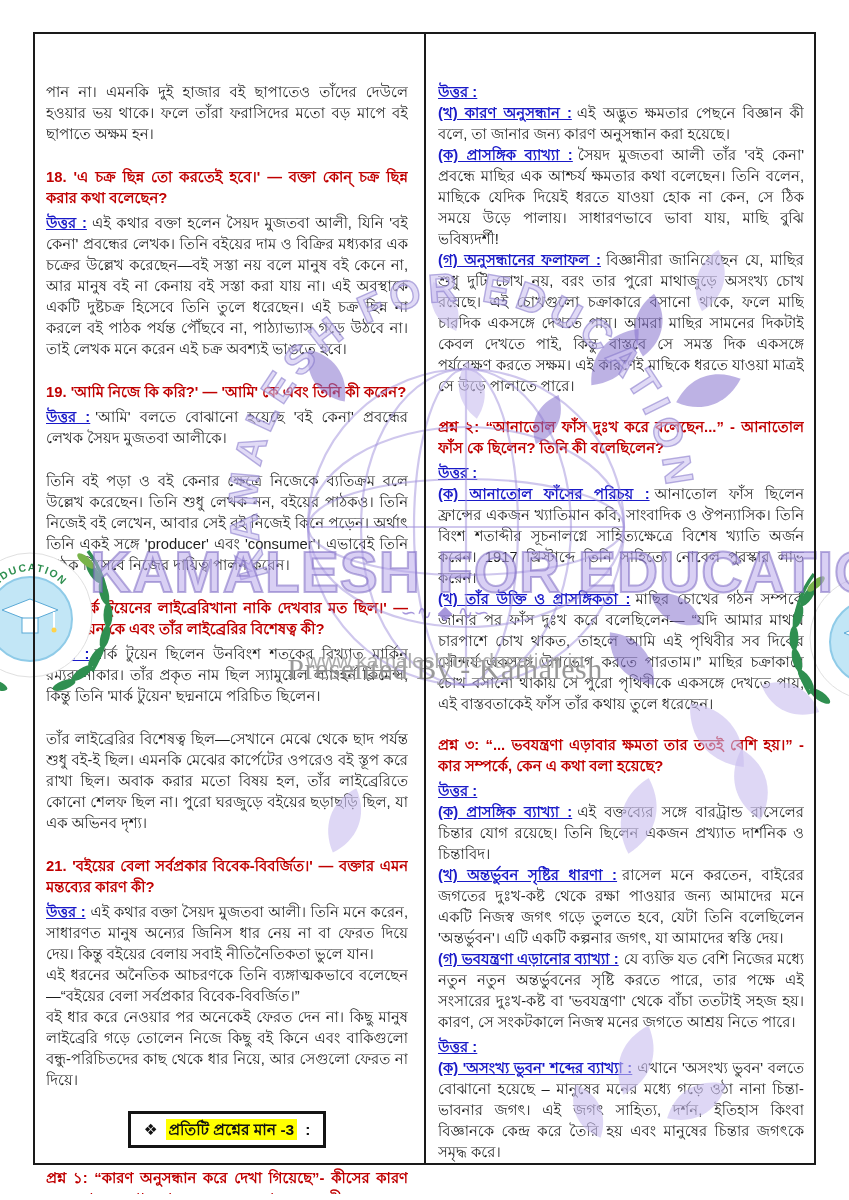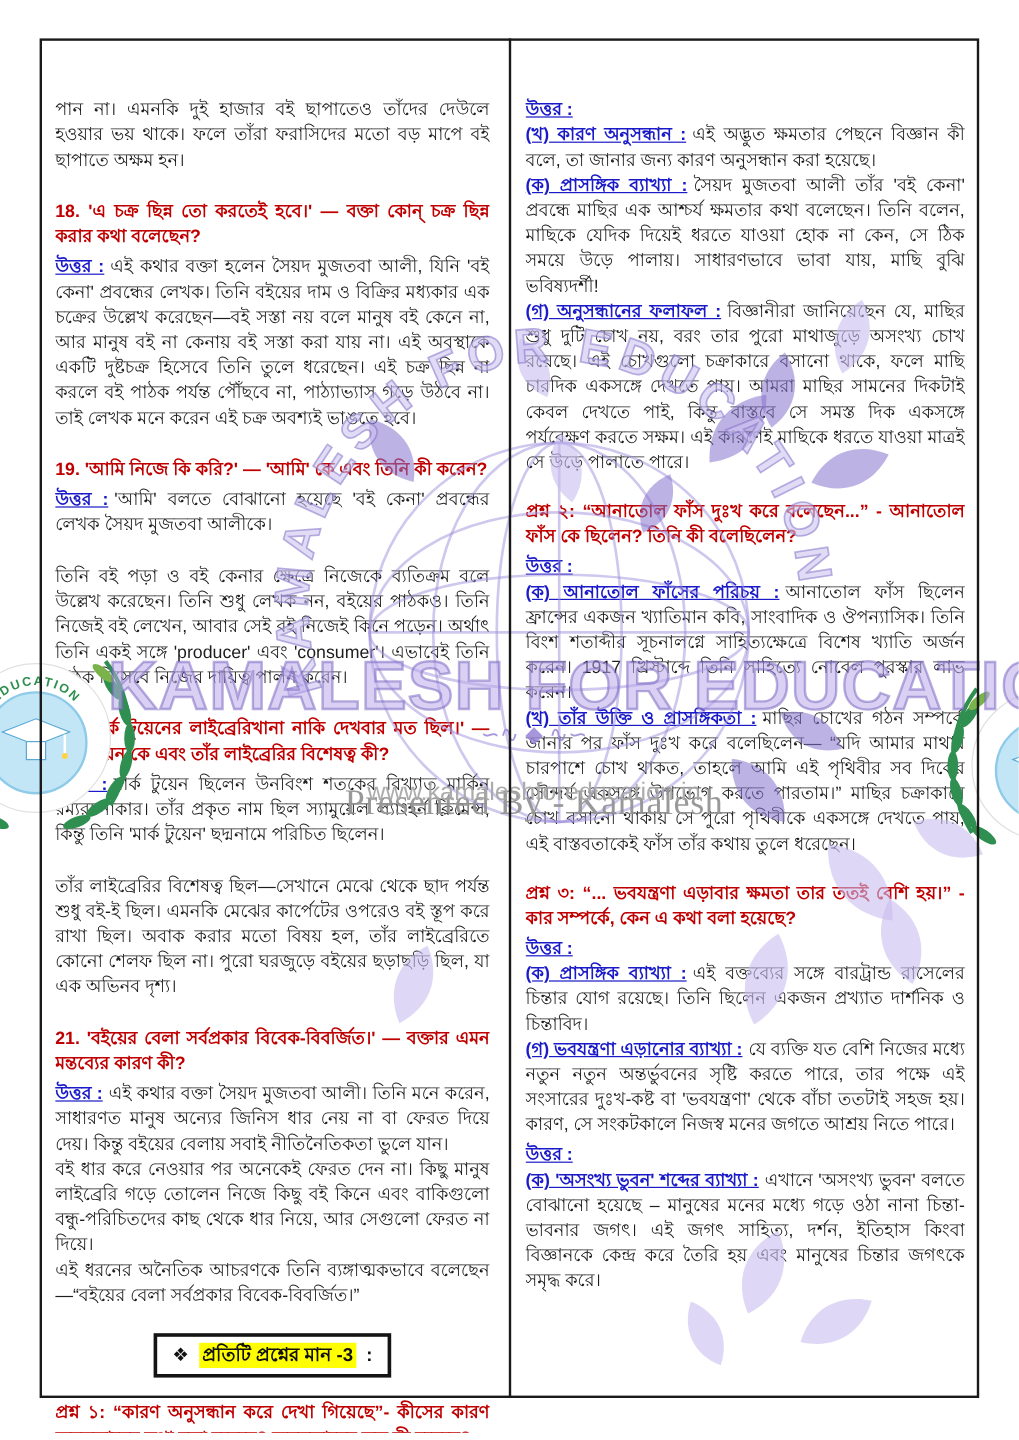--- a/index.html
+++ b/index.html
@@ -59,22 +59,22 @@
     <p class="q gap-p">19. 'আমি নিজে কি করি?' — 'আমি' কে এবং তিনি কী করেন?</p>
     <p class="gap-s"><span class="lbl">উত্তর :</span><span>'আমি' বলতে বোঝানো হয়েছে 'বই কেনা' প্রবন্ধের লেখক সৈয়দ মুজতবা আলীকে।</span></p>
     <p class="gap-p">তিনি বই পড়া ও বই কেনার ক্ষেত্রে নিজেকে ব্যতিক্রম বলে উল্লেখ করেছেন। তিনি শুধু লেখক নন, বইয়ের পাঠকও। তিনি নিজেই বই লেখেন, আবার সেই বই নিজেই কিনে পড়েন। অর্থাৎ তিনি একই সঙ্গে 'producer' এবং 'consumer'। এভাবেই তিনি পাঠক হিসেবে নিজের দায়িত্ব পালন করেন।</p>
 
     <p class="q gap-p">20. 'মার্ক টুয়েনের লাইব্রেরিখানা নাকি দেখবার মত ছিল।' — মার্ক টুয়েন কে এবং তাঁর লাইব্রেরির বিশেষত্ব কী?</p>
     <p class="gap-s"><span class="lbl">উত্তর :</span><span>মার্ক টুয়েন ছিলেন উনবিংশ শতকের বিখ্যাত মার্কিন রম্যরচনাকার। তাঁর প্রকৃত নাম ছিল স্যামুয়েল ল্যাংহর্ন ক্লিমেন্স, কিন্তু তিনি 'মার্ক টুয়েন' ছদ্মনামে পরিচিত ছিলেন।</span></p>
     <p class="gap-p">তাঁর লাইব্রেরির বিশেষত্ব ছিল—সেখানে মেঝে থেকে ছাদ পর্যন্ত শুধু বই-ই ছিল। এমনকি মেঝের কার্পেটের ওপরেও বই স্তূপ করে রাখা ছিল। অবাক করার মতো বিষয় হল, তাঁর লাইব্রেরিতে কোনো শেলফ ছিল না। পুরো ঘরজুড়ে বইয়ের ছড়াছড়ি ছিল, যা এক অভিনব দৃশ্য।</p>
 
     <p class="q gap-p">21. 'বইয়ের বেলা সর্বপ্রকার বিবেক-বিবর্জিত।' — বক্তার এমন মন্তব্যের কারণ কী?</p>
     <p class="gap-s"><span class="lbl">উত্তর :</span><span>এই কথার বক্তা সৈয়দ মুজতবা আলী। তিনি মনে করেন, সাধারণত মানুষ অন্যের জিনিস ধার নেয় না বা ফেরত দিয়ে দেয়। কিন্তু বইয়ের বেলায় সবাই নীতিনৈতিকতা ভুলে যান।</span></p>
+    <p>এই ধরনের অনৈতিক আচরণকে তিনি ব্যঙ্গাত্মকভাবে বলেছেন—“বইয়ের বেলা সর্বপ্রকার বিবেক-বিবর্জিত।”</p>
     <p>বই ধার করে নেওয়ার পর অনেকেই ফেরত দেন না। কিছু মানুষ লাইব্রেরি গড়ে তোলেন নিজে কিছু বই কিনে এবং বাকিগুলো বন্ধু-পরিচিতদের কাছ থেকে ধার নিয়ে, আর সেগুলো ফেরত না দিয়ে।</p>
-    <p>এই ধরনের অনৈতিক আচরণকে তিনি ব্যঙ্গাত্মকভাবে বলেছেন—“বইয়ের বেলা সর্বপ্রকার বিবেক-বিবর্জিত।”</p>
 
     <div class="marks-wrap">
       <div class="marks-box">
         <span class="marks-icon">❖</span>
         <span class="marks-hl">প্রতিটি প্রশ্নের মান -3</span>
         <span class="marks-colon">:</span>
       </div>
     </div>
 
     <p class="q gap-m">প্রশ্ন ১: “কারণ অনুসন্ধান করে দেখা গিয়েছে”- কীসের কারণ অনুসন্ধানের কথা বলা হয়েছে? অনুসন্ধানের ফল কী হয়েছে?</p>
@@ -87,20 +87,21 @@
     <p><span class="head">(গ) অনুসন্ধানের ফলাফল :</span><span>বিজ্ঞানীরা জানিয়েছেন যে, মাছির শুধু দুটি চোখ নয়, বরং তার পুরো মাথাজুড়ে অসংখ্য চোখ রয়েছে। এই চোখগুলো চক্রাকারে বসানো থাকে, ফলে মাছি চারদিক একসঙ্গে দেখতে পায়। আমরা মাছির সামনের দিকটাই কেবল দেখতে পাই, কিন্তু বাস্তবে সে সমস্ত দিক একসঙ্গে পর্যবেক্ষণ করতে সক্ষম। এই কারণেই মাছিকে ধরতে যাওয়া মাত্রই সে উড়ে পালাতে পারে।</span></p>
 
     <p class="q gap-m">প্রশ্ন ২: “আনাতোল ফাঁস দুঃখ করে বলেছেন...” - আনাতোল ফাঁস কে ছিলেন? তিনি কী বলেছিলেন?</p>
     <p class="gap-s"><span class="lbl">উত্তর :</span></p>
     <p><span class="head">(ক) আনাতোল ফাঁসের পরিচয় :</span><span>আনাতোল ফাঁস ছিলেন ফ্রান্সের একজন খ্যাতিমান কবি, সাংবাদিক ও ঔপন্যাসিক। তিনি বিংশ শতাব্দীর সূচনালগ্নে সাহিত্যক্ষেত্রে বিশেষ খ্যাতি অর্জন করেন। 1917 খ্রিস্টাব্দে তিনি সাহিত্যে নোবেল পুরস্কার লাভ করেন।</span></p>
     <p><span class="head">(খ) তাঁর উক্তি ও প্রাসঙ্গিকতা :</span><span>মাছির চোখের গঠন সম্পর্কে জানার পর ফাঁস দুঃখ করে বলেছিলেন— “যদি আমার মাথার চারপাশে চোখ থাকত, তাহলে আমি এই পৃথিবীর সব দিকের সৌন্দর্য একসঙ্গে উপভোগ করতে পারতাম।” মাছির চক্রাকারে চোখ বসানো থাকায় সে পুরো পৃথিবীকে একসঙ্গে দেখতে পায়, এই বাস্তবতাকেই ফাঁস তাঁর কথায় তুলে ধরেছেন।</span></p>
 
     <p class="q gap-m">প্রশ্ন ৩: “... ভবযন্ত্রণা এড়াবার ক্ষমতা তার ততই বেশি হয়।” - কার সম্পর্কে, কেন এ কথা বলা হয়েছে?</p>
     <p class="gap-s"><span class="lbl">উত্তর :</span></p>
     <p><span class="head">(ক) প্রাসঙ্গিক ব্যাখ্যা :</span><span>এই বক্তব্যের সঙ্গে বারট্রান্ড রাসেলের চিন্তার যোগ রয়েছে। তিনি ছিলেন একজন প্রখ্যাত দার্শনিক ও চিন্তাবিদ।</span></p>
+    <p><span class="head">(খ) অন্তর্ভুবন সৃষ্টির ধারণা :</span><span>রাসেল মনে করতেন, বাইরের জগতের দুঃখ-কষ্ট থেকে রক্ষা পাওয়ার জন্য আমাদের মনে একটি নিজস্ব জগৎ গড়ে তুলতে হবে, যেটা তিনি বলেছিলেন 'অন্তর্ভুবন'। এটি একটি কল্পনার জগৎ, যা আমাদের স্বস্তি দেয়।</span></p>
     <p><span class="head">(গ) ভবযন্ত্রণা এড়ানোর ব্যাখ্যা :</span><span>যে ব্যক্তি যত বেশি নিজের মধ্যে নতুন নতুন অন্তর্ভুবনের সৃষ্টি করতে পারে, তার পক্ষে এই সংসারের দুঃখ-কষ্ট বা 'ভবযন্ত্রণা' থেকে বাঁচা ততটাই সহজ হয়। কারণ, সে সংকটকালে নিজস্ব মনের জগতে আশ্রয় নিতে পারে।</span></p>
 
     <p class="gap-s"><span class="lbl">উত্তর :</span></p>
     <p><span class="head">(ক) 'অসংখ্য ভুবন' শব্দের ব্যাখ্যা :</span><span>এখানে 'অসংখ্য ভুবন' বলতে বোঝানো হয়েছে – মানুষের মনের মধ্যে গড়ে ওঠা নানা চিন্তা-ভাবনার জগৎ। এই জগৎ সাহিত্য, দর্শন, ইতিহাস কিংবা বিজ্ঞানকে কেন্দ্র করে তৈরি হয় এবং মানুষের চিন্তার জগৎকে সমৃদ্ধ করে।</span></p>
   </div>
 
   <div class="wm">
     <svg width="849" height="1200" viewBox="0 0 849 1200">
       <defs>
         <path id="pt" d="M0,-40 C13,-26 15,-7 0,9 C-15,-7 -13,-26 0,-40 Z"></path>

